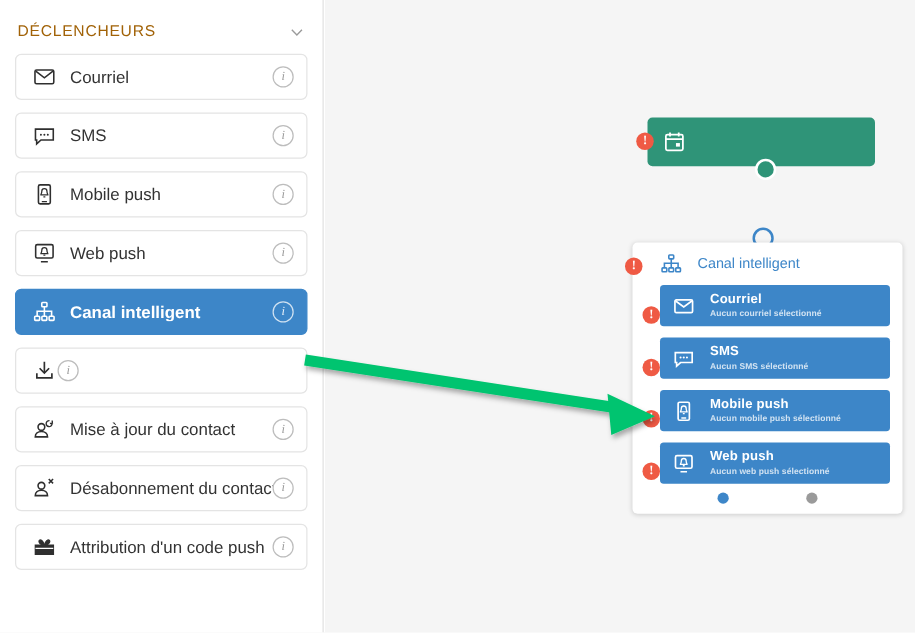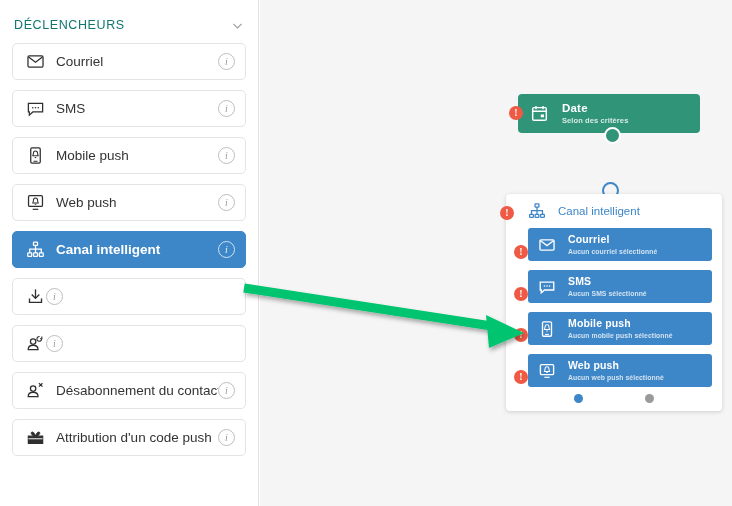--- a/index.html
+++ b/index.html
@@ -15,21 +15,21 @@
   .sidebar{
     position:absolute;left:0;top:0;width:259px;height:506px;
     background:#ffffff;border-right:1px solid #e2e2e2;
     box-sizing:border-box;overflow:hidden;
   }
   .section-head{
     display:flex;align-items:center;justify-content:space-between;
     padding:0 14px;height:36px;margin-top:7px;
   }
   .section-head .title{
-    font-size:12.5px;letter-spacing:.6px;color:#0f766e;font-weight:400;
+    font-size:12.5px;letter-spacing:.6px;color:#a16207;font-weight:400;
   }
   .chev{width:13px;height:13px;position:relative;color:#9b9b9b;}
   .chev svg{display:block;}
 
   .act-list{padding:0 12px;}
   .act-item{
     position:relative;display:flex;align-items:center;
     height:37px;margin-bottom:10px;
     border:1px solid #e4e4e4;border-radius:5px;background:#fff;
     box-sizing:border-box;padding:0 10px 0 12px;
@@ -223,20 +223,21 @@
 
       <div class="act-item">
         <span class="ic">
           <svg width="19" height="19" viewBox="0 0 24 24" fill="none" stroke="currentColor" stroke-width="1.6">
               <circle cx="9" cy="9.6" r="3.4"></circle>
               <path d="M2.8 19.6c0-3.4 2.8-5.4 6.2-5.4s6.2 2 6.2 5.4z"></path>
               <path d="M17.2 3.2a3 3 0 1 0 2.6 3.3" stroke-width="1.4"></path>
               <path d="M19.9 3.1l.2 2.6-2.5.3" stroke-width="1.4"></path>
             </svg>
         </span>
+        <span class="lbl">Mise à jour du contact</span>
         <span class="info">i</span>
       </div>
 
       <div class="act-item">
         <span class="ic">
           <svg width="19" height="19" viewBox="0 0 24 24" fill="none" stroke="currentColor" stroke-width="1.6">
               <circle cx="9" cy="9.6" r="3.4"></circle>
               <path d="M2.8 19.6c0-3.4 2.8-5.4 6.2-5.4s6.2 2 6.2 5.4z"></path>
               <path d="M16.4 2.8l4.4 4.4M20.8 2.8l-4.4 4.4" stroke-width="1.5"></path>
             </svg>
@@ -263,24 +264,20 @@
 
   <div class="canvas">
 
     <div class="node-date">
       <span class="ic">
         <svg width="19" height="19" viewBox="0 0 24 24" fill="none" stroke="currentColor" stroke-width="1.8">
             <rect x="3.4" y="4.6" width="17.2" height="16" rx="1.6"></rect>
             <path d="M7.6 2.6v4M16.4 2.6v4M3.4 9.2h17.2"></path>
             <rect x="13.6" y="13.2" width="4" height="3.6" fill="currentColor" stroke="none"></rect>
           </svg>
-      </span>
-      <span class="txt">
-        <span class="t1" style="display:block">Date</span>
-        <span class="t2" style="display:block">Selon des critères</span>
       </span>
     </div>
     <span class="badge-warn" style="left:249px;top:106px;">!</span>
     <span class="port-green"></span>
     <span class="port-blue"></span>
 
     <div class="card">
 
       <div class="card-head">
         <span class="ic">

